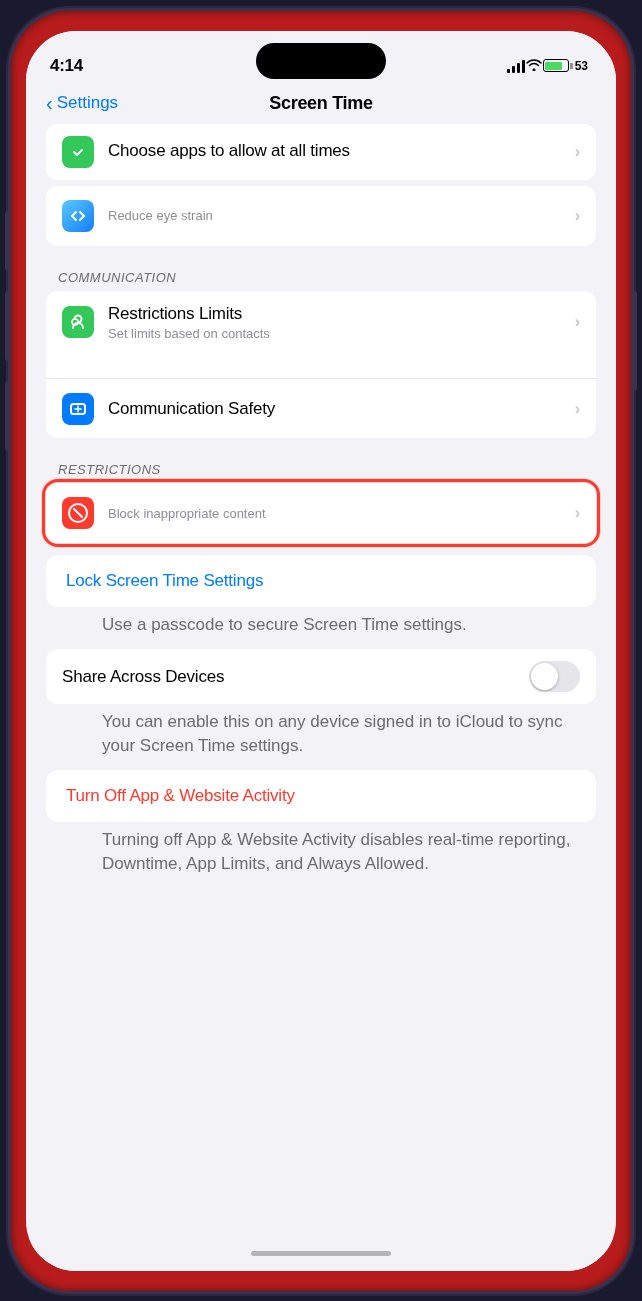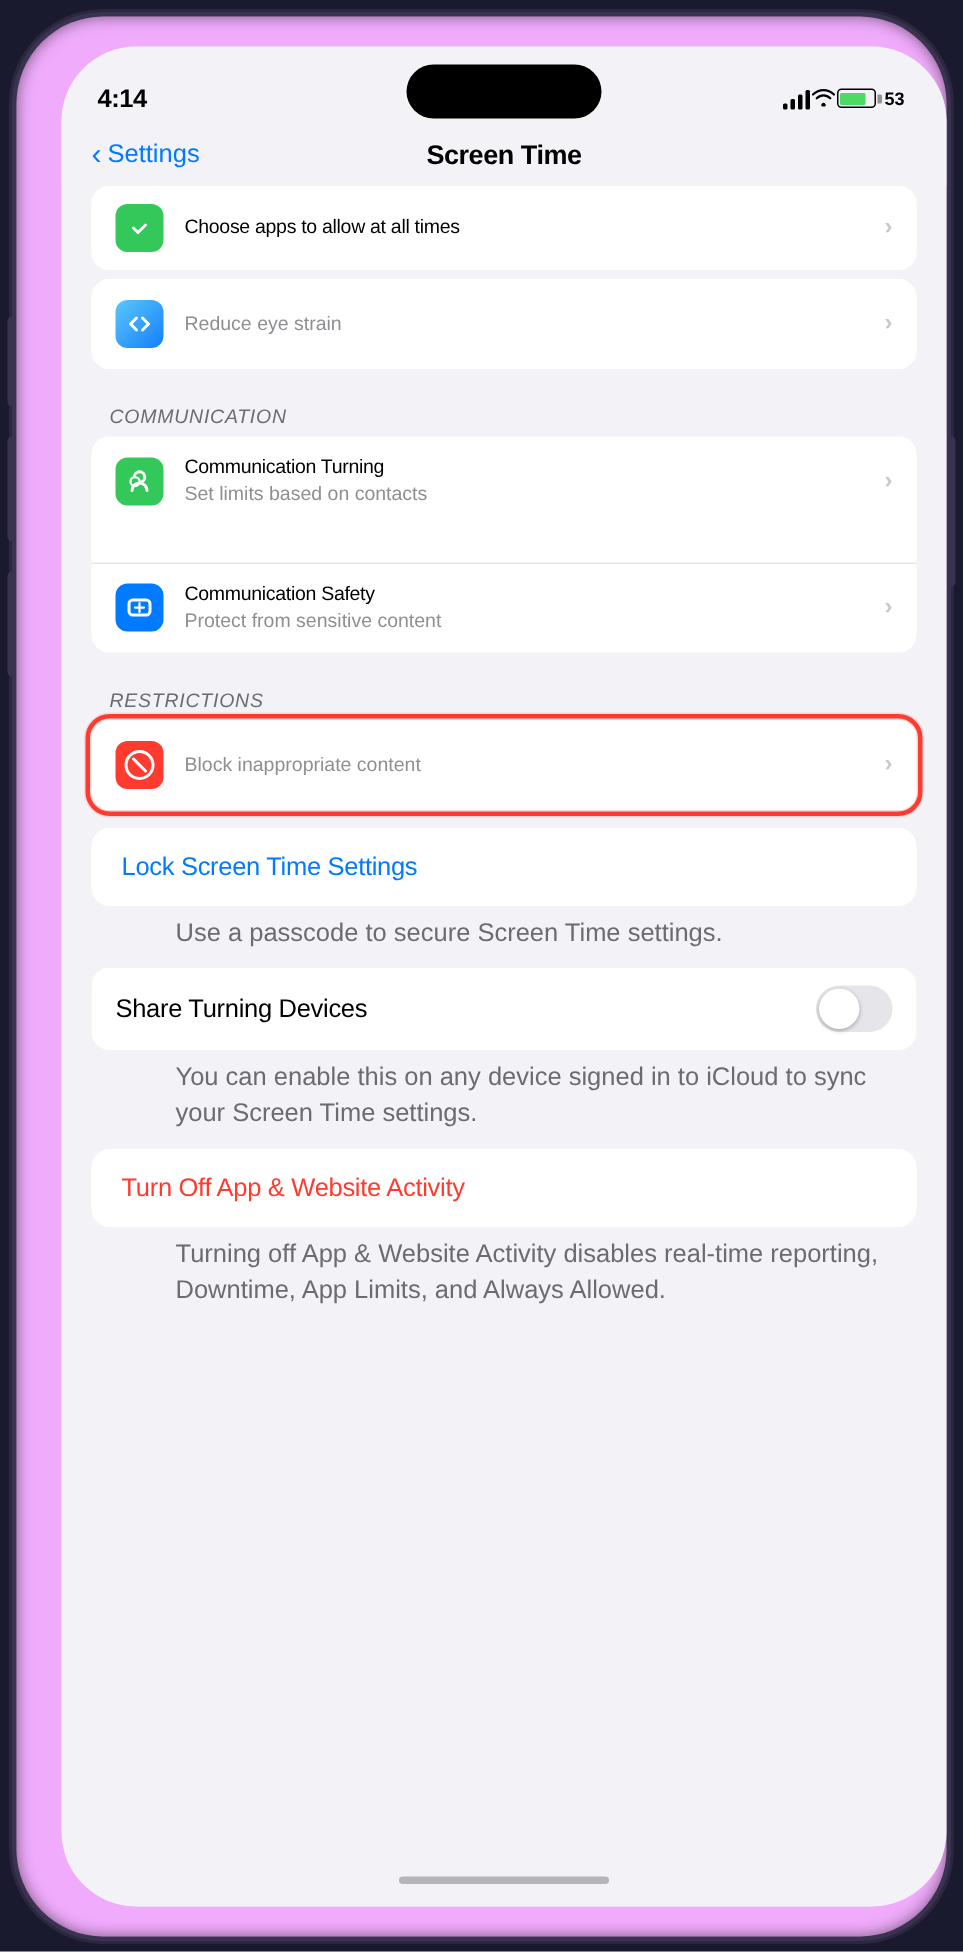--- a/index.html
+++ b/index.html
@@ -11,27 +11,28 @@
       display: flex;
       justify-content: center;
       align-items: center;
       font-family: -apple-system, 'SF Pro Display', 'Helvetica Neue', Arial, sans-serif;
       overflow: hidden;
     }
 
     .phone-outer {
       width: 620px;
       height: 1280px;
-      background: #f0abfc;
+      background: #b91c1c;
       border-radius: 58px;
       position: relative;
       display: flex;
-      justify-content: flex-end;
+      justify-content: flex-start;
       align-items: center;
       box-shadow: 0 0 0 3px #3a3350, 0 0 0 5px #2d2640, inset 0 0 10px rgba(0,0,0,0.5);
+      padding-left: 15px;
     }
 
     
     .phone-outer::before {
       content: '';
       position: absolute;
       left: -6px;
       top: 200px;
       width: 5px;
       height: 60px;
@@ -227,21 +228,21 @@
 
     .icon-green {
       background: #34c759;
     }
 
     .row-text {
       flex: 1;
     }
 
     .row-title {
-      font-size: 13px;
+      font-size: 17px;
       color: #000;
       line-height: 1.3;
       letter-spacing: -0.2px;
     }
 
     .row-subtitle {
       font-size: 13px;
       color: #8e8e93;
       margin-top: 1px;
       line-height: 1.3;
@@ -535,35 +536,34 @@
       <div class="settings-group">
         <div class="settings-row">
           <div class="settings-row-icon icon-comm-limits">
             <svg width="22" height="22" viewBox="0 0 22 22" fill="none">
               <circle cx="11" cy="8" r="3.5" stroke="white" stroke-width="2"></circle>
               <circle cx="8" cy="11" r="3" stroke="white" stroke-width="1.5" fill="#34c759"></circle>
               <path d="M6 17c0-2.8 2.2-5 5-5s5 2.2 5 5" stroke="white" stroke-width="2" stroke-linecap="round"></path>
             </svg>
           </div>
           <div class="row-text">
-            <div class="row-title">Communication Turning</div>
+            <div class="row-title">Restrictions Limits</div>
             <div class="row-subtitle">Set limits based on contacts</div>
           </div>
           <span class="chevron">›</span>
         </div>
         <div class="settings-row">
           <div class="settings-row-icon icon-comm-safety">
             <svg width="22" height="22" viewBox="0 0 22 22" fill="none">
               <rect x="4" y="6" width="14" height="10" rx="2.5" stroke="white" stroke-width="2"></rect>
               <path d="M8 11h6M11 8v6" stroke="white" stroke-width="1.5" stroke-linecap="round"></path>
             </svg>
           </div>
           <div class="row-text">
             <div class="row-title">Communication Safety</div>
-            <div class="row-subtitle">Protect from sensitive content</div>
           </div>
           <span class="chevron">›</span>
         </div>
       </div>
 
       <div class="spacer"></div>
 
       <div class="section-label">Restrictions</div>
 
       <div class="highlighted-group">
@@ -584,21 +584,21 @@
       <div class="spacer"></div>
 
       <div class="action-row">
         <span class="action-row-text">Lock Screen Time Settings</span>
       </div>
 
       <div class="caption-text">Use a passcode to secure Screen Time settings.</div>
 
       <div class="toggle-row">
         <div class="toggle-settings-row">
-          <span class="toggle-text">Share Turning Devices</span>
+          <span class="toggle-text">Share Across Devices</span>
           <div class="toggle-switch">
             <div class="toggle-knob"></div>
           </div>
         </div>
       </div>
 
       <div class="caption-text">You can enable this on any device signed in to iCloud to sync your Screen Time settings.</div>
 
       <div class="action-row">
         <span class="action-row-text red">Turn Off App &amp; Website Activity</span>

